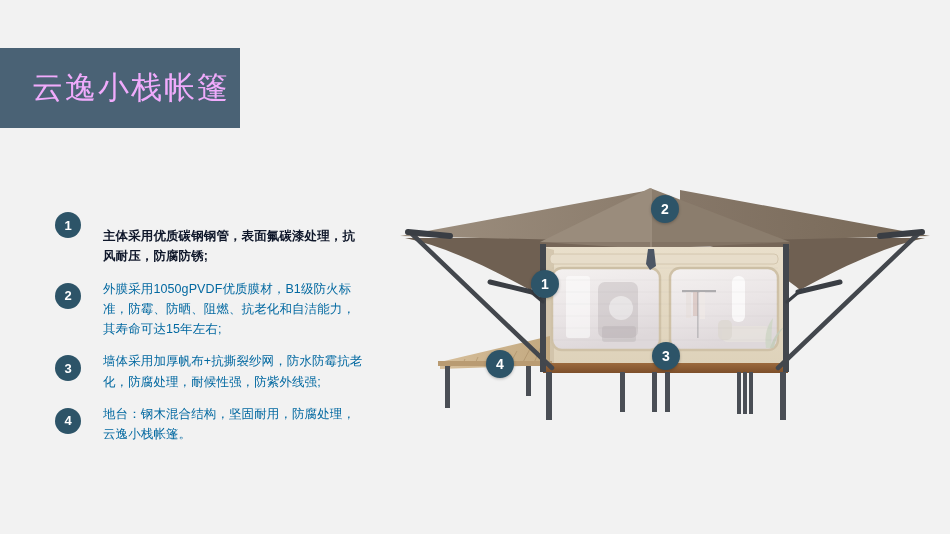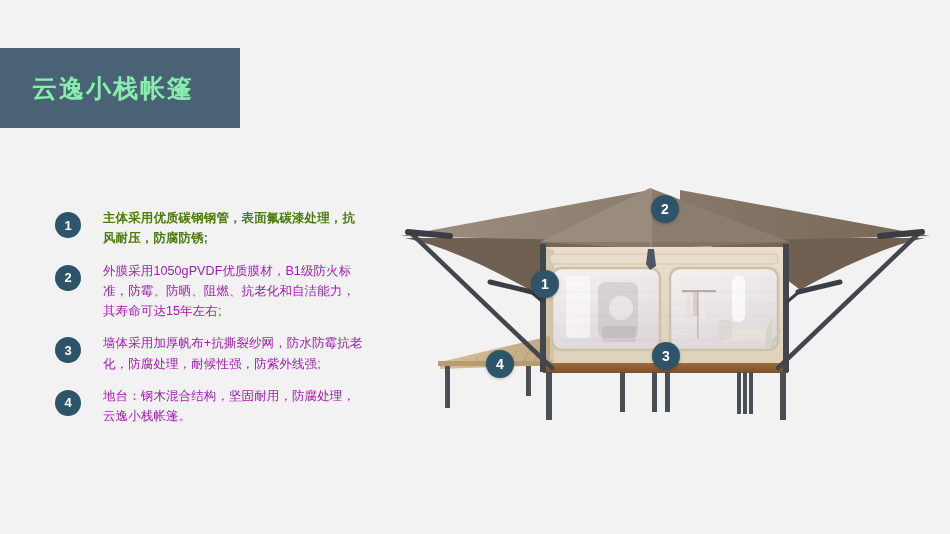--- a/index.html
+++ b/index.html
@@ -23,23 +23,23 @@
     top: 48px;
     width: 240px;
     height: 80px;
     background: #4a6275;
     display: flex;
     align-items: center;
     padding-left: 32px;
     box-sizing: border-box;
   }
   #title-text {
-    color: #86efac;
-    font-size: 25px;
-    font-weight: bold;
+    color: #f0abfc;
+    font-size: 31px;
+    font-weight: normal;
     letter-spacing: 2px;
     white-space: nowrap;
   }
 
   
   #feature-list {
     position: absolute;
     left: 55px;
     top: 208px;
     width: 310px;
@@ -61,24 +61,24 @@
     font-weight: bold;
     display: flex;
     align-items: center;
     justify-content: center;
     margin-top: 4px;
   }
   .feature-text {
     margin-left: 22px;
     font-size: 12.5px;
     line-height: 1.62;
-    color: #a21caf;
+    color: #0369a1;
     letter-spacing: 0.1px;
   }
-  .feature-text.strong { font-weight: bold; color: #4d7c0f; }
+  .feature-text.strong { font-weight: bold; color: #0f172a; margin-top: 18px; }
 
   
   #illustration {
     position: absolute;
     left: 380px;
     top: 150px;
     width: 570px;
     height: 300px;
   }
   #illustration svg { display: block; }

